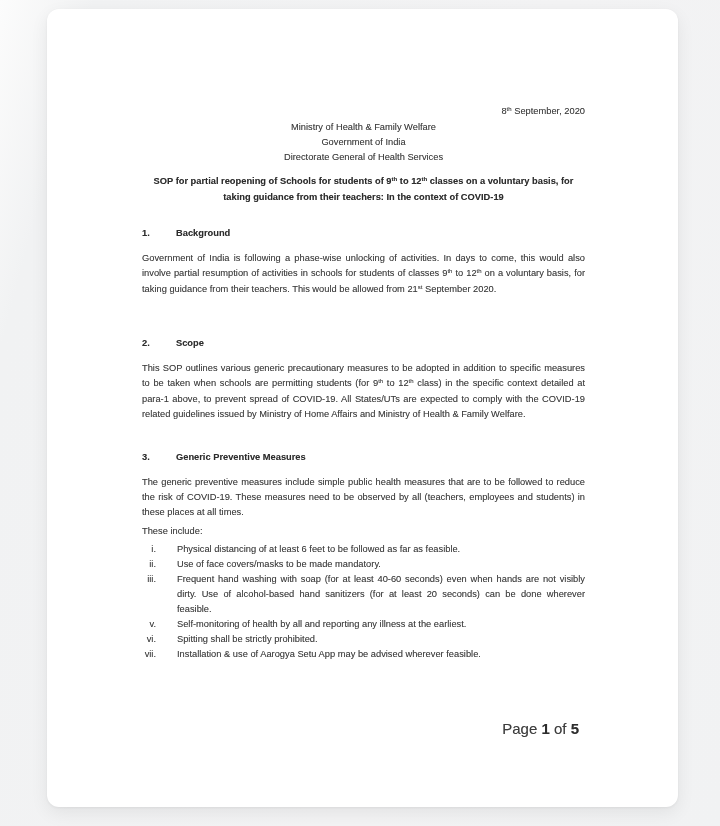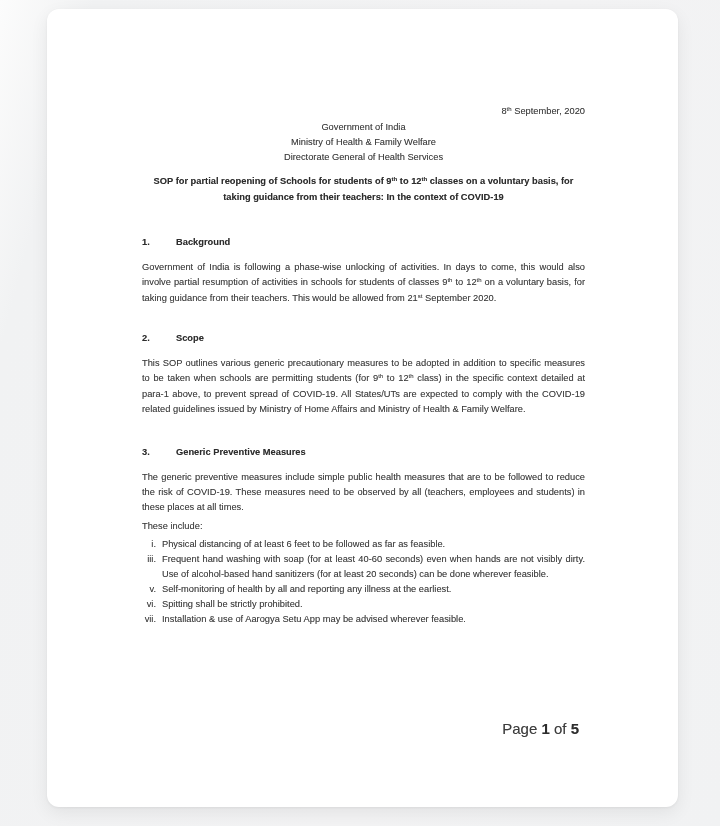--- a/index.html
+++ b/index.html
@@ -25,68 +25,72 @@
   }
   .date { text-align: right; }
   .org { text-align: center; }
   .sup { font-size: 6px; position: relative; top: -3px; }
   .title {
     margin-top: 9px;
     text-align: center; font-weight: bold; color: #2d2d2d;
   }
   .heading { font-weight: bold; color: #2d2d2d; }
   .heading .h-num { display: inline-block; width: 34px; }
-  .mt-s1 { margin-top: 30px; }
-  .mt-s2 { margin-top: 24px; }
+  .mt-s1 { margin-top: 21px; }
+  .mt-s2 { margin-top: 38px; }
   .mt-s3 { margin-top: 28px; }
   .para { margin-top: 10px; text-align: justify; }
   .intro { margin-top: 4px; }
   .list { margin-top: 3px; }
   .lrow { display: flex; }
   .lnum { flex: none; width: 14px; text-align: right; }
-  .ltext { flex: 1; margin-left: 6px; text-align: justify; }
+  .ltext { flex: 1; margin-left: 21px; text-align: justify; }
   .footer {
     position: absolute; top: 711px; right: 99px;
     font-size: 15px; color: #3d3d3d;
     text-shadow: 0 0 0.6px rgba(70,70,70,0.45);
   }
   .footer b { color: #2d2d2d; }
 </style>
 </head>
 <body>
 
 <div class="canvas">
   <div class="page">
     <div class="content">
 
       <div class="date"><span>8</span><span class="sup">th</span><span> September, 2020</span></div>
 
       <div class="org">
+        <div>Ministry of Health &amp; Family Welfare</div>
         <div>Government of India</div>
-        <div>Ministry of Health &amp; Family Welfare</div>
         <div>Directorate General of Health Services</div>
       </div>
 
       <div class="title"><span>SOP for partial reopening of Schools for students of 9</span><span class="sup">th</span><span> to 12</span><span class="sup">th</span><span> classes on a voluntary basis, for taking guidance from their teachers: In the context of COVID-19</span></div>
 
       <div class="heading mt-s1"><span class="h-num">1.</span><span>Background</span></div>
       <div class="para"><span>Government of India is following a phase-wise unlocking of activities. In days to come, this would also involve partial resumption of activities in schools for students of classes 9</span><span class="sup">th</span><span> to 12</span><span class="sup">th</span><span> on a voluntary basis, for taking guidance from their teachers.  This would be allowed from 21</span><span class="sup">st</span><span> September 2020.</span></div>
 
       <div class="heading mt-s2"><span class="h-num">2.</span><span>Scope</span></div>
       <div class="para"><span>This SOP outlines various generic precautionary measures to be adopted in addition to specific measures to be taken when schools are permitting students (for 9</span><span class="sup">th</span><span> to 12</span><span class="sup">th</span><span> class) in the specific context detailed at para-1 above, to prevent spread of COVID-19. All States/UTs are expected to comply with the COVID-19 related guidelines issued by Ministry of Home Affairs and Ministry of Health &amp; Family Welfare.</span></div>
 
       <div class="heading mt-s3"><span class="h-num">3.</span><span>Generic Preventive Measures</span></div>
       <div class="para"><span>The generic preventive measures include simple public health measures that are to be followed to reduce the risk of COVID-19. These measures need to be observed by all (teachers, employees and students) in these places at all times.</span></div>
 
       <div class="intro">These include:</div>
 
       <div class="list">
         <div class="lrow">
             <span class="lnum">i.</span>
             <span class="ltext">Physical distancing of at least 6 feet to be followed as far as feasible.</span>
+          </div>
+        <div class="lrow">
+            <span class="lnum">ii.</span>
+            <span class="ltext">Use of face covers/masks to be made mandatory.</span>
           </div>
         <div class="lrow">
             <span class="lnum">iii.</span>
             <span class="ltext">Frequent hand washing with soap (for at least 40-60 seconds) even when hands are not visibly dirty. Use of alcohol-based hand sanitizers (for at least 20 seconds) can be done wherever feasible.</span>
           </div>
         <div class="lrow">
             <span class="lnum">v.</span>
             <span class="ltext">Self-monitoring of health by all and reporting any illness at the earliest.</span>
           </div>
         <div class="lrow">

